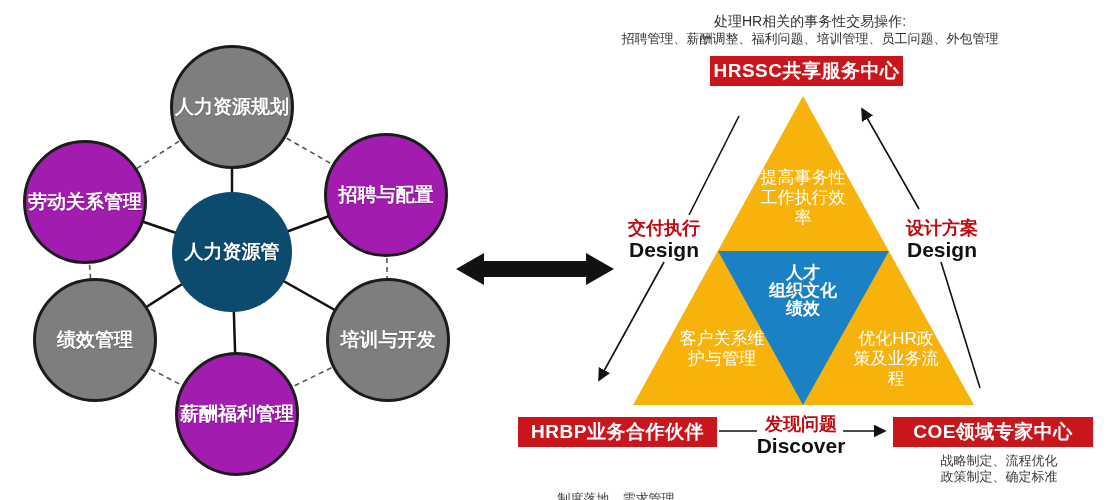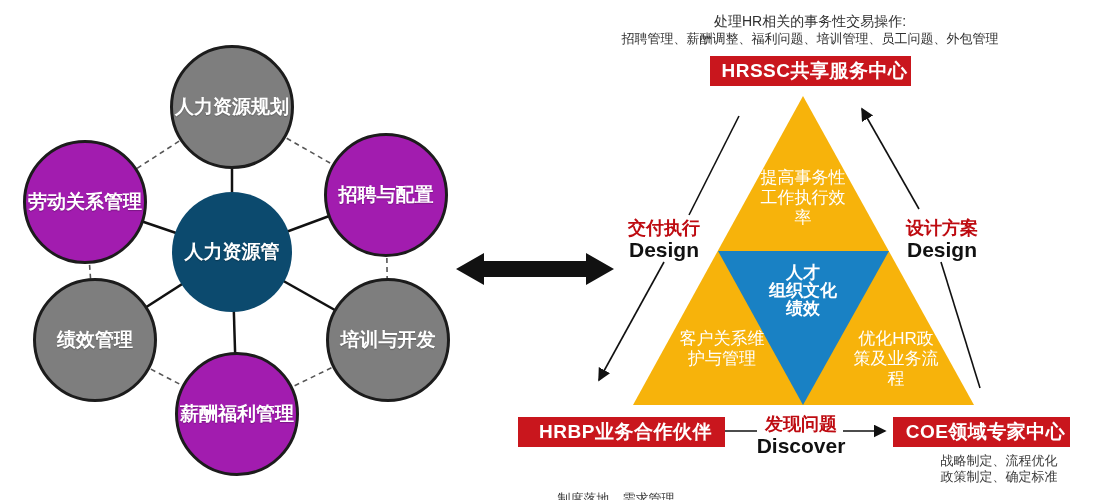--- a/index.html
+++ b/index.html
@@ -26,25 +26,25 @@
     color:#ffffff;font-weight:bold;font-size:19px;line-height:24px;white-space:nowrap;
     text-shadow:0 1px 1px rgba(0,0,0,0.25);
   }
   
   .top-note{position:absolute;left:615px;top:12px;width:390px;text-align:center;color:#2f2f2f;}
   .top-note .l1{font-size:14px;line-height:18px;}
   .top-note .l2{font-size:13px;line-height:17px;}
   .banner{
     position:absolute;height:30px;background:#c9161d;color:#ffffff;
     font-weight:bold;font-size:19px;display:flex;align-items:center;justify-content:center;
-    white-space:nowrap;letter-spacing:0.5px;padding-left:8px;
+    white-space:nowrap;letter-spacing:0.5px;
   }
   .banner.hrssc{left:710px;top:56px;width:193px;}
   .banner.hrbp{left:518px;top:417px;width:199px;}
-  .banner.coe{left:893px;top:417px;width:169px;}
+  .banner.coe{left:893px;top:417px;width:200px;}
   .side-label{position:absolute;width:110px;text-align:center;}
   .side-label .zh{display:block;color:#be0b11;font-weight:bold;font-size:18px;line-height:20px;white-space:nowrap;}
   .side-label .en{display:block;color:#111111;font-weight:bold;font-size:21px;line-height:23px;white-space:nowrap;}
   .side-label.deliver{left:609px;top:218px;}
   .side-label.design{left:887px;top:218px;}
   .side-label.discover{left:746px;top:414px;}
   .pyr-text{position:absolute;text-align:center;}
   .pyr-text span{display:block;color:#ffffff;font-size:17px;line-height:20px;white-space:nowrap;}
   .pyr-text.top{left:723px;top:168px;width:160px;}
   .pyr-text.core{left:723px;top:264px;width:160px;}

